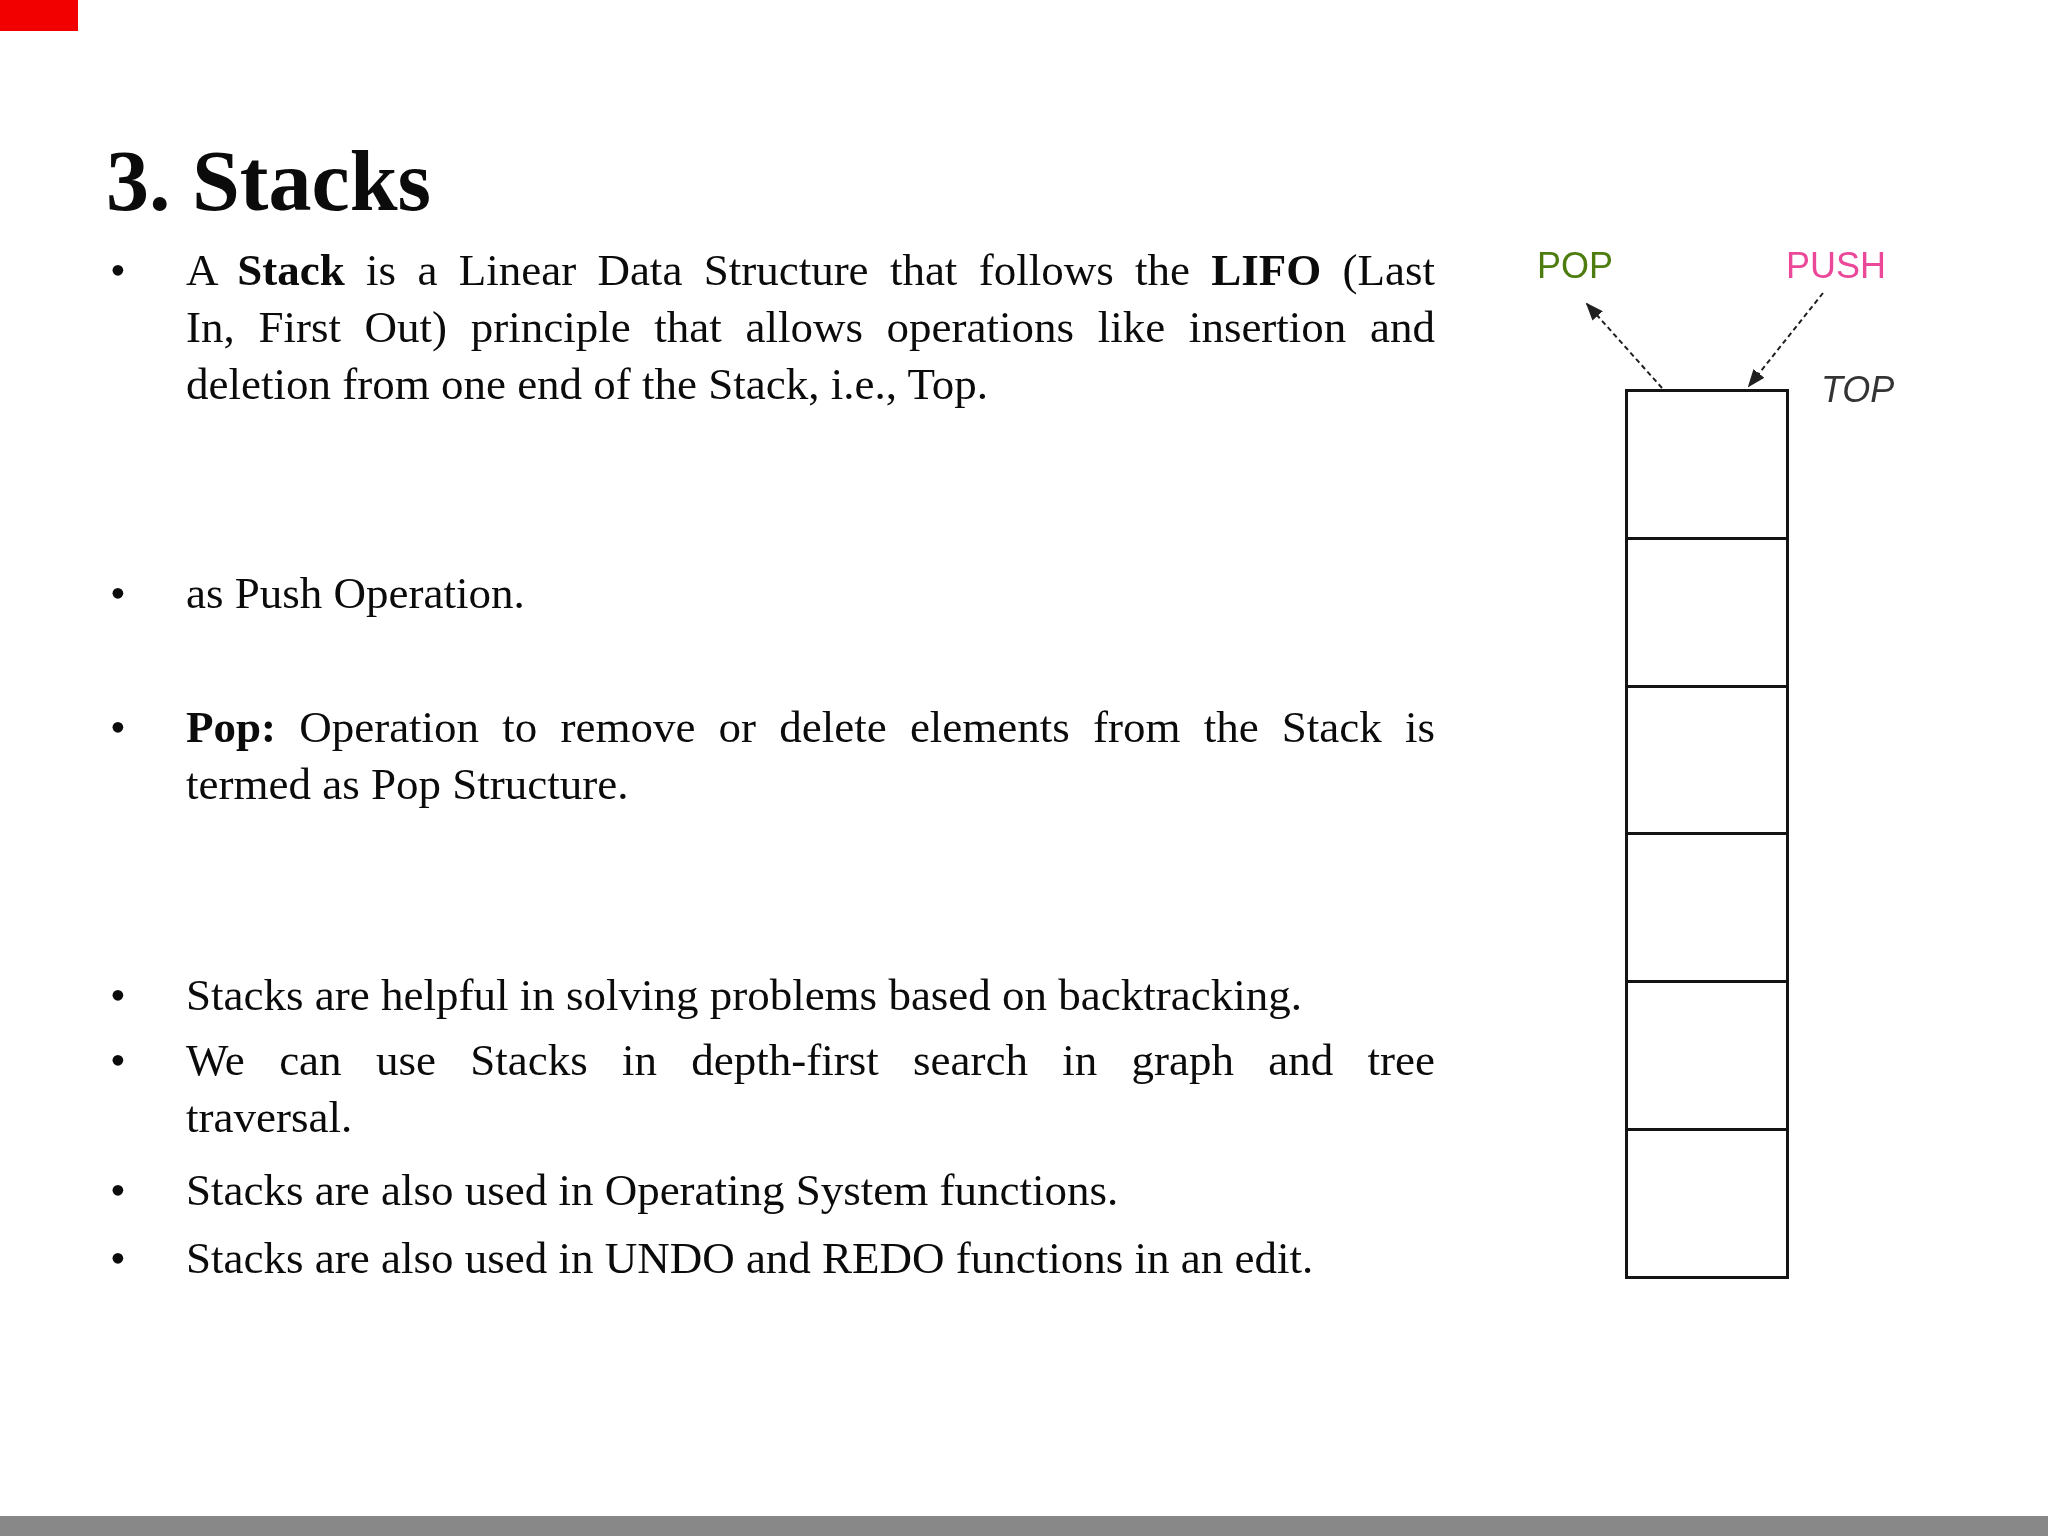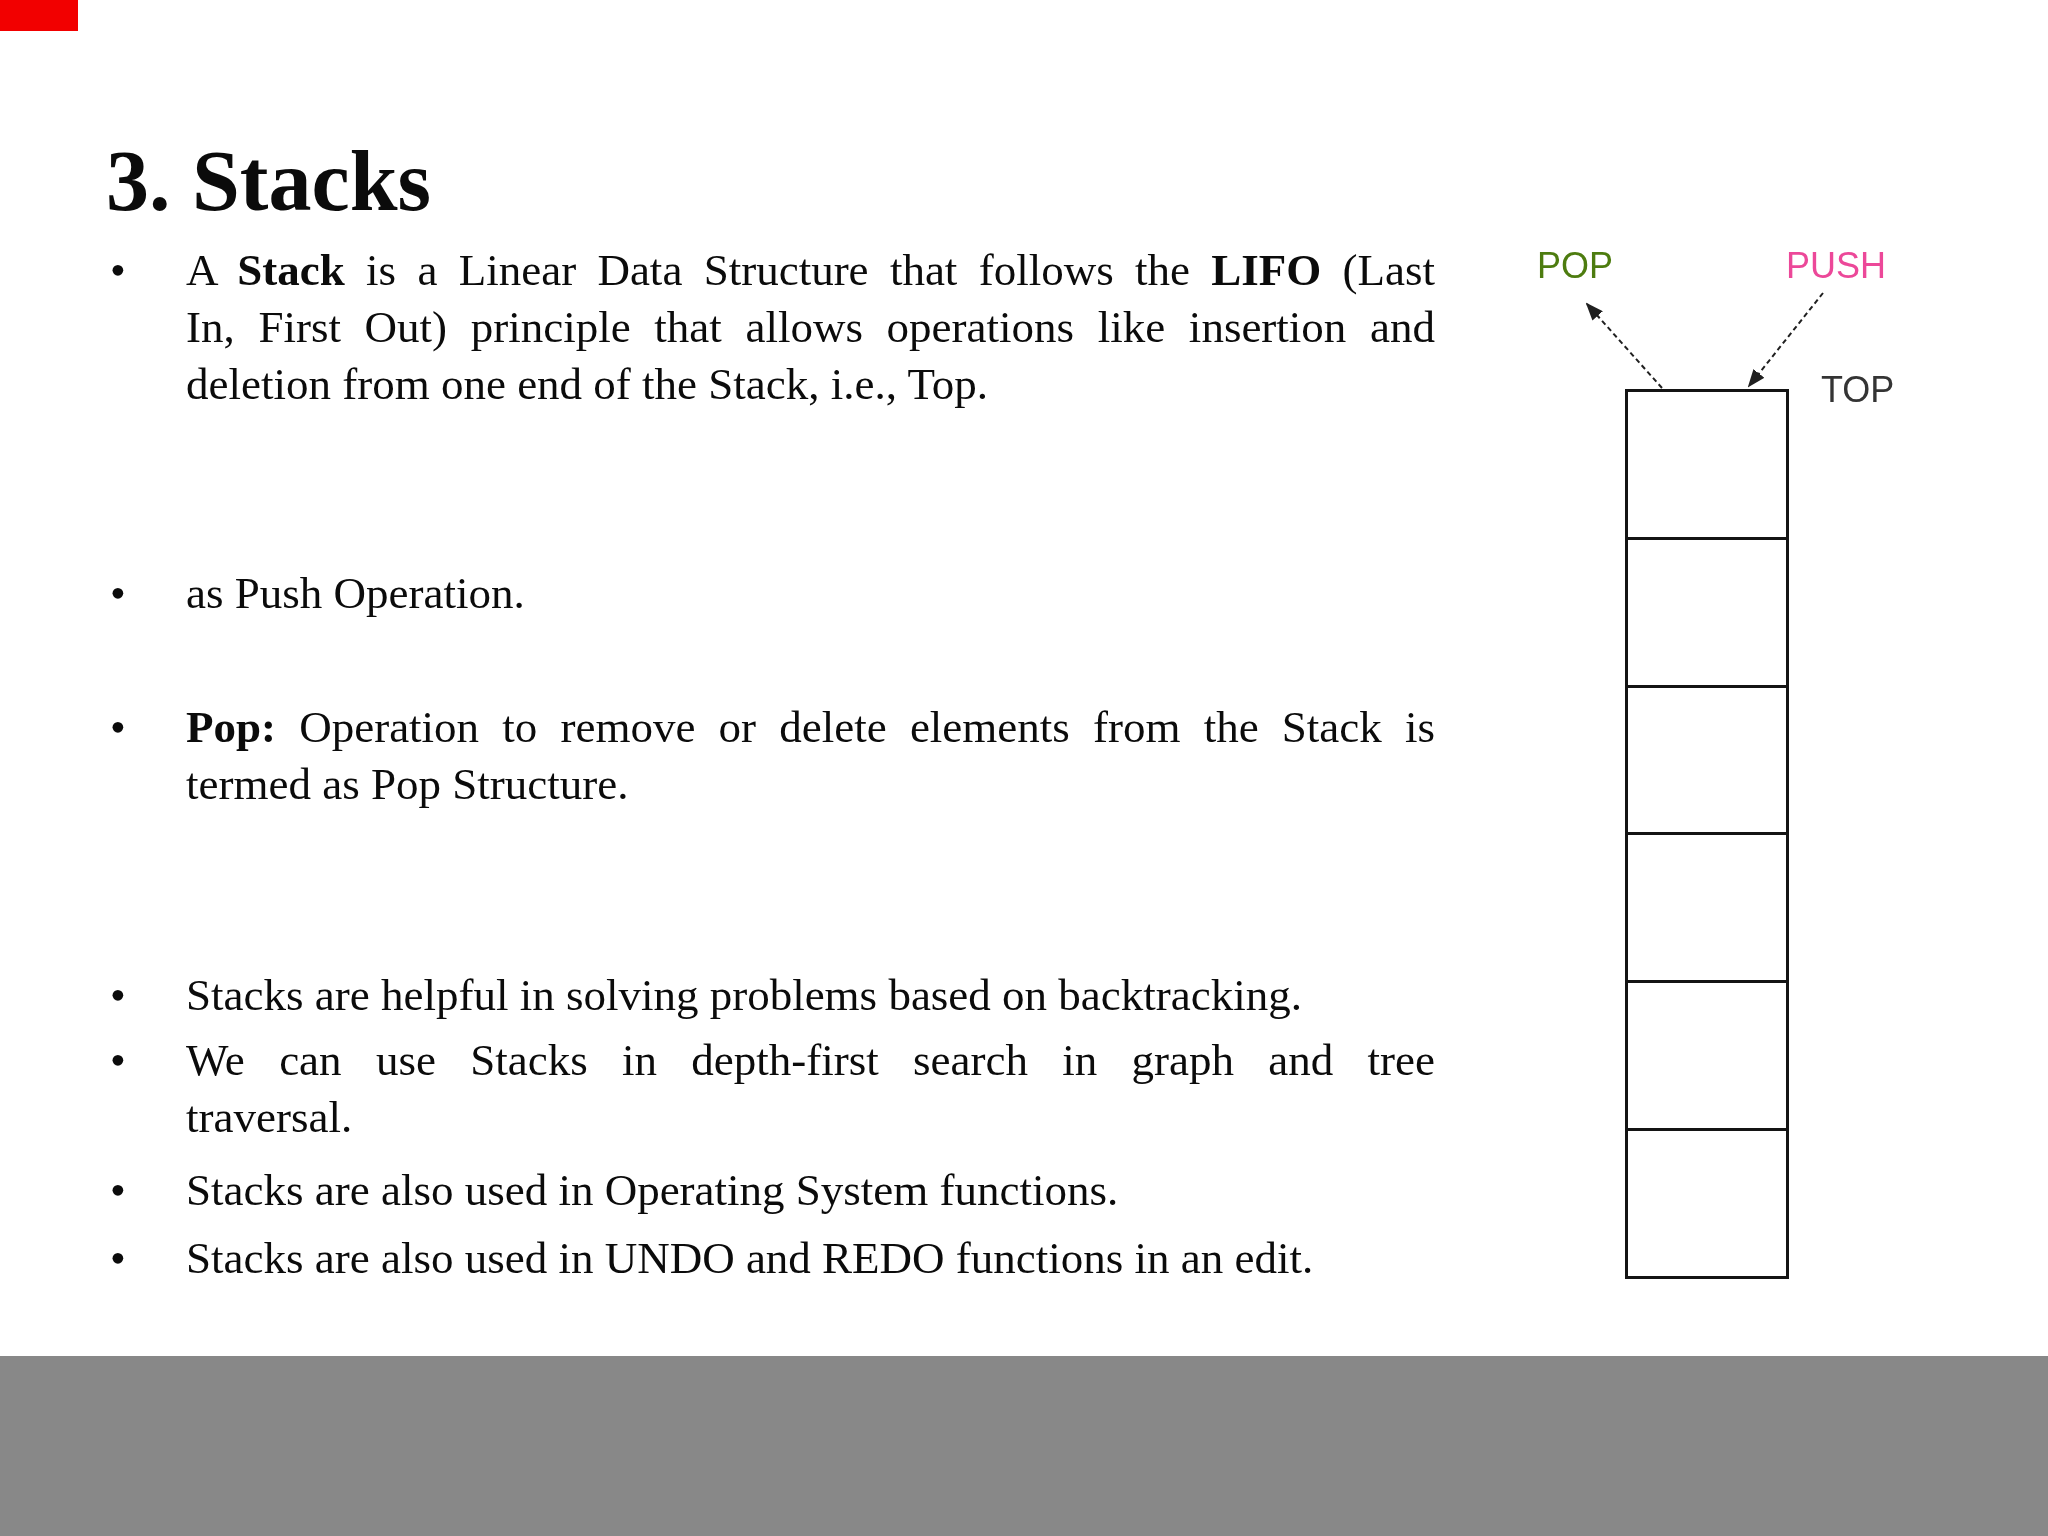--- a/index.html
+++ b/index.html
@@ -1,17 +1,17 @@
 <!DOCTYPE html>
 <html><head>
 <meta charset="utf-8">
 <style>
   html,body{margin:0;padding:0;background:#888;}
   .slide{
-    position:relative;width:2048px;height:1356px;background:#ffffff;
+    position:relative;width:2048px;height:1516px;background:#ffffff;
     font-family:"Liberation Serif",serif;color:#0b0b0b;overflow:hidden;
   }
   .red-mark{position:absolute;left:0;top:0;width:78px;height:31px;}
   .title{
     position:absolute;left:106px;top:138px;font-size:86px;font-weight:bold;
     line-height:1;letter-spacing:0;white-space:nowrap;
   }
   .tblock{
     position:absolute;left:104px;width:1331px;font-size:45px;line-height:57px;
   }
@@ -89,21 +89,21 @@
   </div>
   <div class="tblock bullet" style="top:1230px">
     <span class="dot">•</span>
     <div class="btxt">
         <div class="ll"><span>Stacks are also used in UNDO and REDO functions in an edit.</span></div>
       </div>
   </div>
 
   <div class="dlabel" style="left: 1537px; top: 245px; color: #4d7c0f;">POP</div>
   <div class="dlabel" style="left: 1786px; top: 245px; color: #ec4899;">PUSH</div>
-  <div class="dlabel" style="left: 1821px; top: 369px; color: rgb(52, 52, 52);">TOP</div>
+  <div class="dlabel" style="left: 1821px; top: 369px; color: rgb(52, 52, 52); font-style: italic;">TOP</div>
 
   <svg class="arrows" viewBox="0 0 420 170" xmlns="http://www.w3.org/2000/svg">
     <defs>
       <marker id="ah" markerWidth="9" markerHeight="7" refX="8" refY="3.5" orient="auto">
         <path d="M0,0 L9,3.5 L0,7 Z" class="ah-fill" fill="#202020"></path>
       </marker>
     </defs>
     <line x1="162" y1="148" x2="87" y2="64" stroke-width="2" stroke-dasharray="5 3.5" marker-end="url(#ah)" stroke="#202020"></line>
     <line x1="323" y1="53" x2="249" y2="146" stroke-width="2" stroke-dasharray="5 3.5" marker-end="url(#ah)" stroke="#202020"></line>
   </svg>

